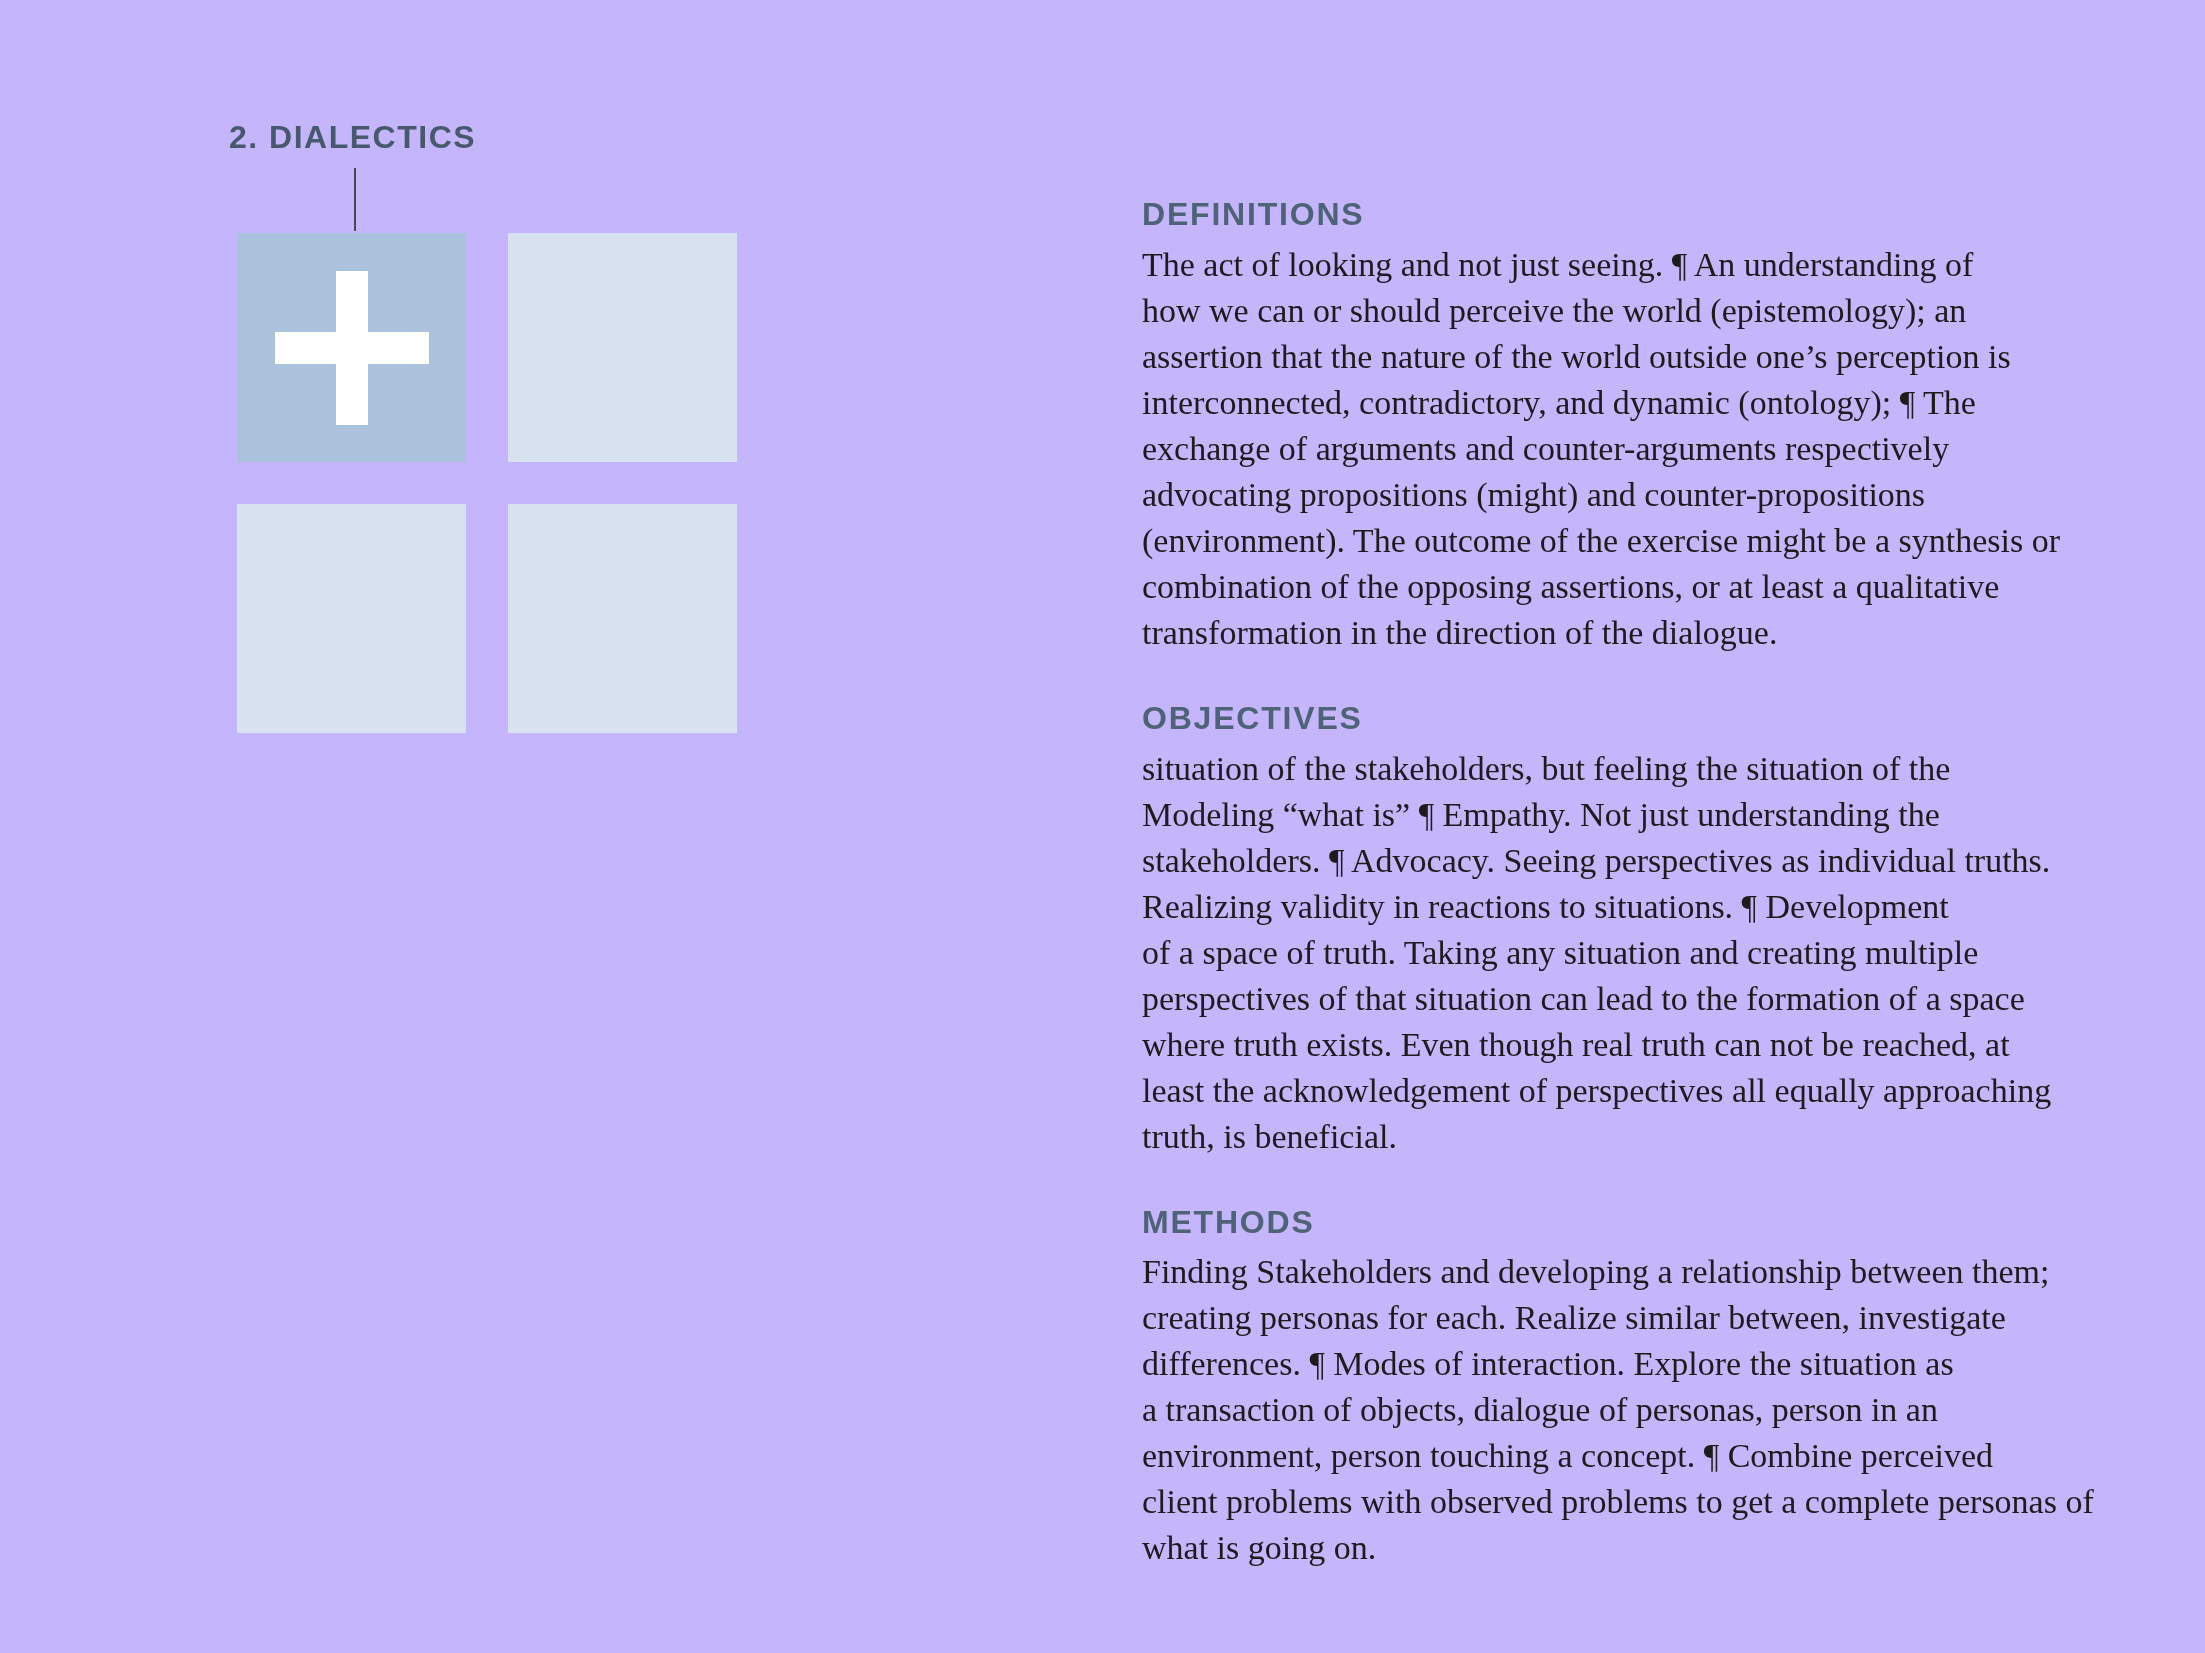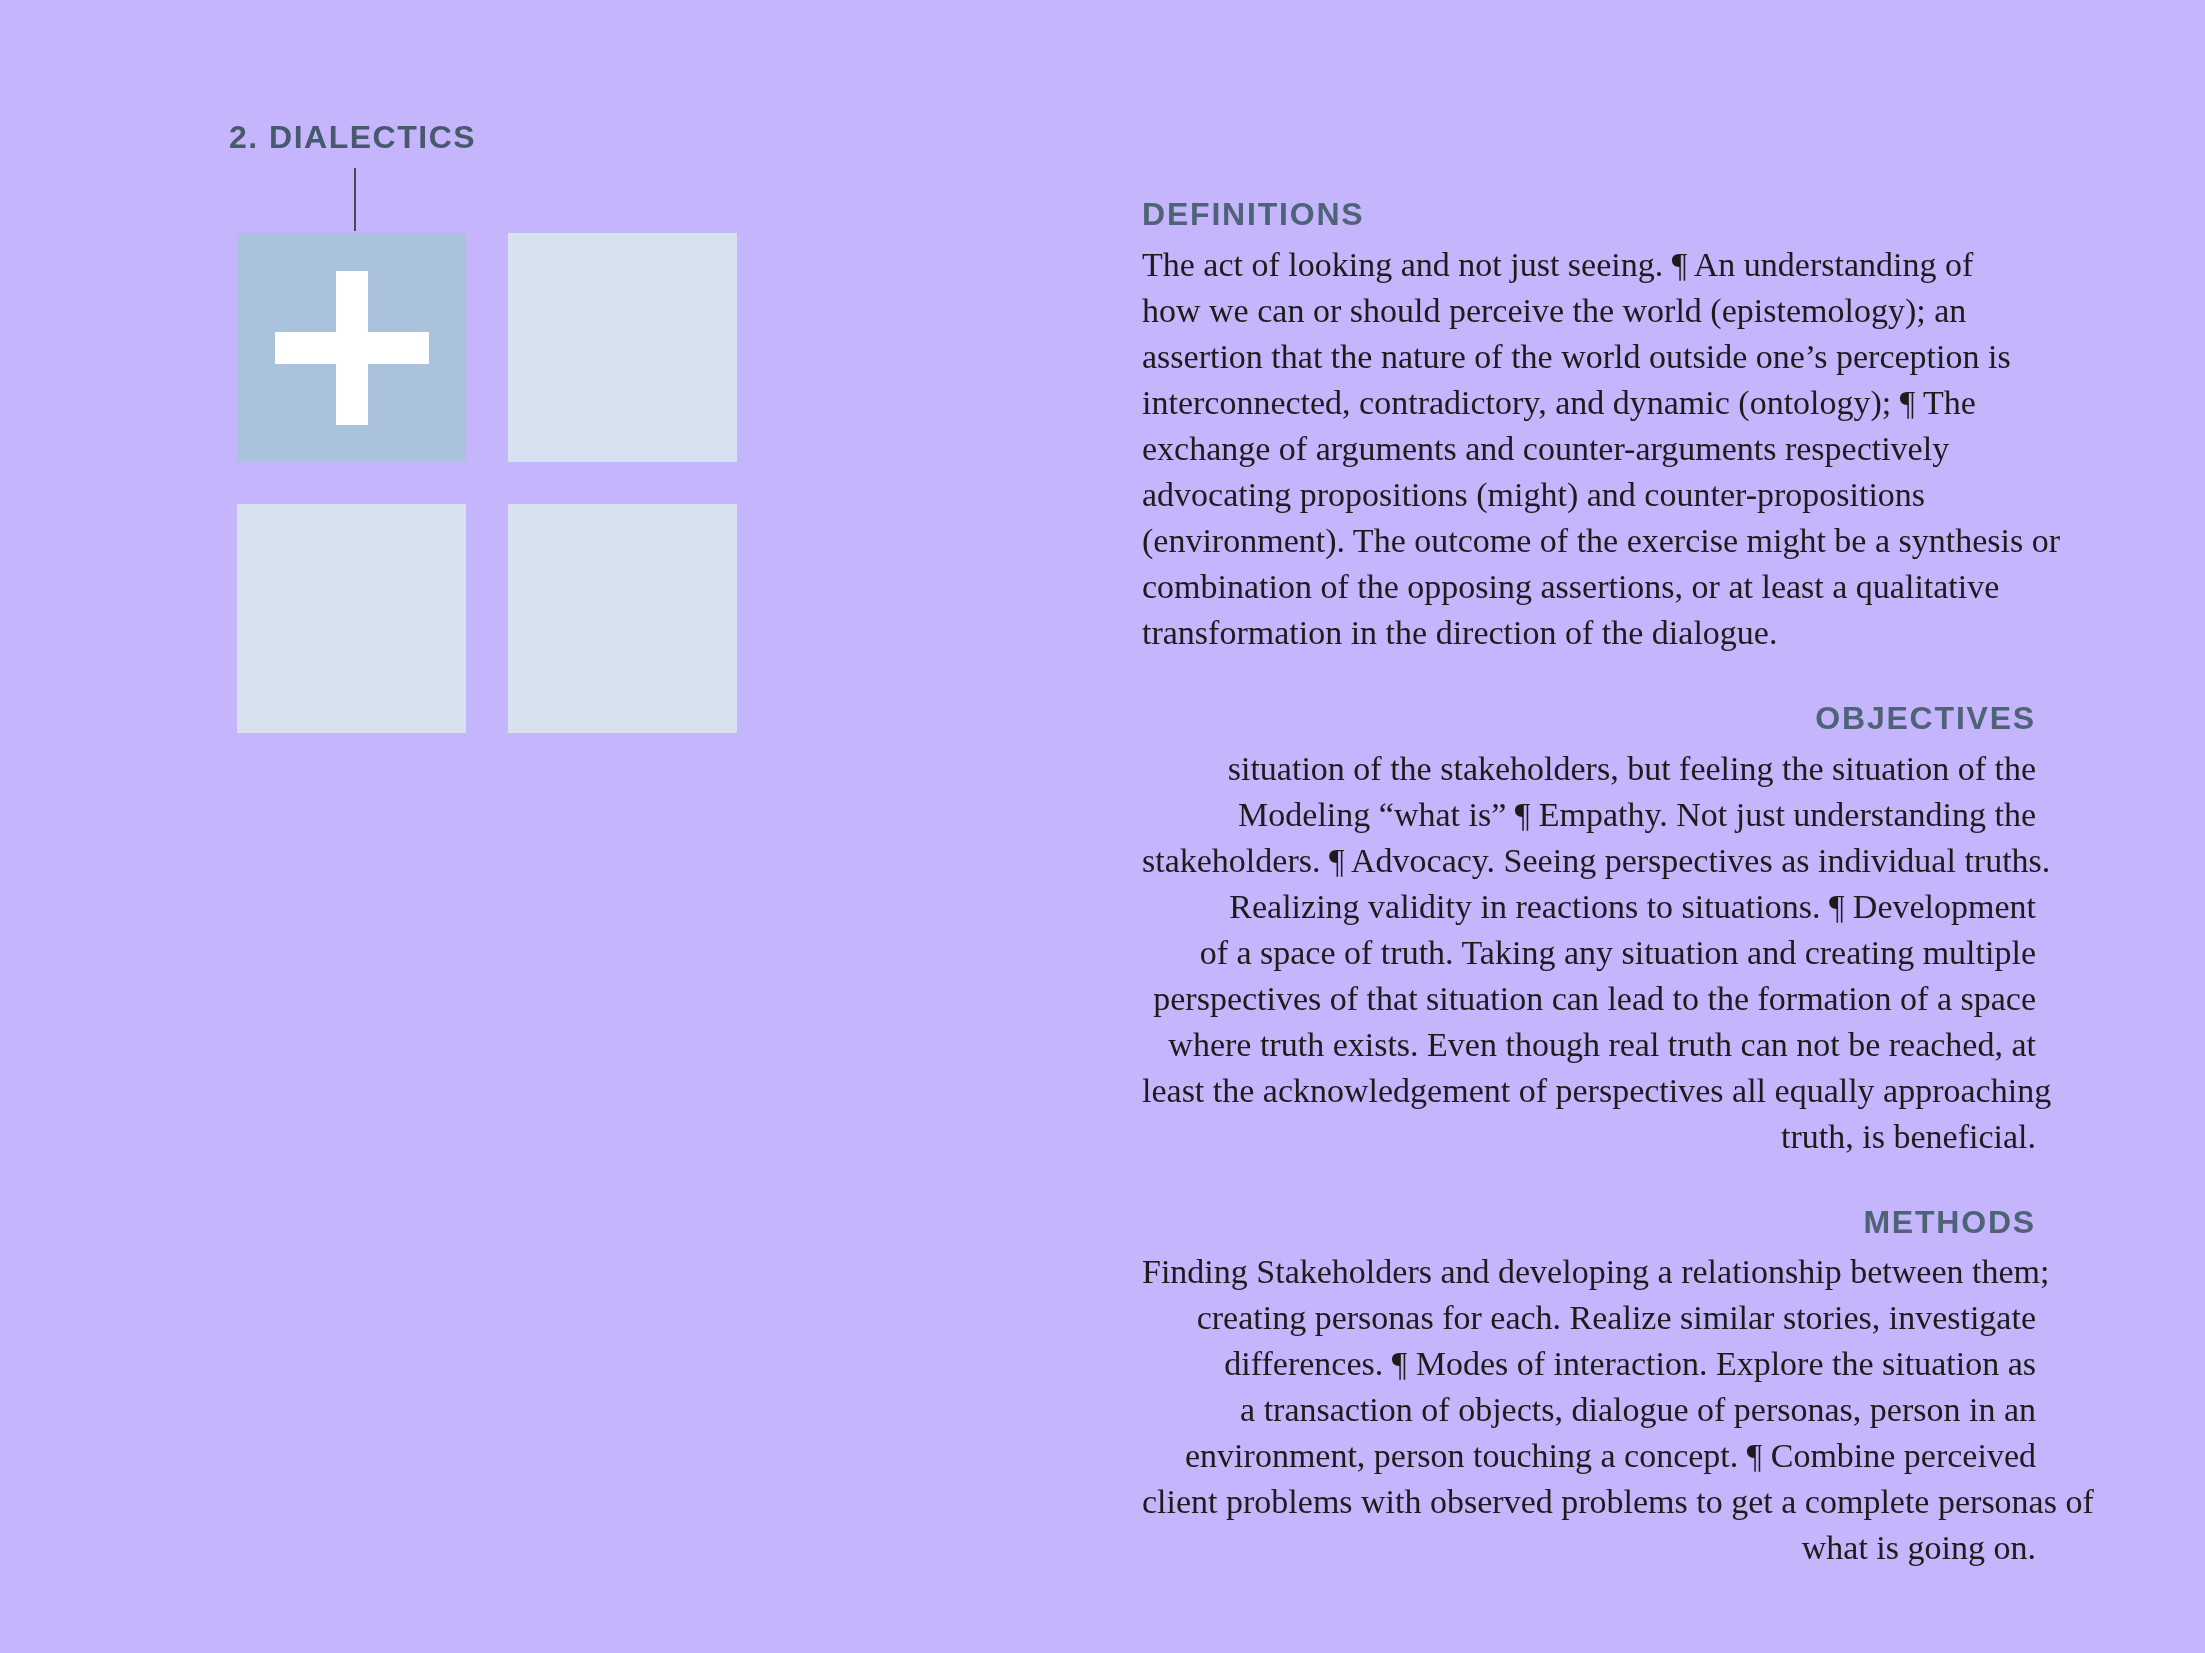--- a/index.html
+++ b/index.html
@@ -70,21 +70,21 @@
   .plus .bar-h { width: 154px; height: 32px;  }
 
   
   .text-col {
     position: absolute;
     left: 1126px;
     top: 182px;
     width: 926px;
   }
   .section { margin: 16px; }
-  .section:not(:first-child) { margin-top: 46px; text-align: right; }
+  .section:not(:first-child) { margin-top: 46px; }
   .section h2 {
     margin: 0 0 11.8px 0;
     font-family: "Liberation Sans", sans-serif;
     font-weight: 700;
     font-size: 32px;
     line-height: 32px;
     letter-spacing: 1.8px;
     color: #4e6376;
   }
   .section .line {
@@ -142,21 +142,21 @@
           <div class="line">perspectives of that situation can lead to the formation of a space</div>
           <div class="line">where truth exists. Even though real truth can not be reached, at</div>
           <div class="line">least the acknowledgement of perspectives all equally approaching</div>
           <div class="line">truth, is beneficial.</div>
         </div>
     </div>
     <div class="section">
       <h2>METHODS</h2>
       <div class="body">
           <div class="line">Finding Stakeholders and developing a relationship between them;</div>
-          <div class="line">creating personas for each. Realize similar stories, investigate</div>
+          <div class="line">creating personas for each. Realize similar between, investigate</div>
           <div class="line">differences. ¶ Modes of interaction. Explore the situation as</div>
           <div class="line">a transaction of objects, dialogue of personas, person in an</div>
           <div class="line">environment, person touching a concept. ¶ Combine perceived</div>
           <div class="line">client problems with observed problems to get a complete personas of</div>
           <div class="line">what is going on.</div>
         </div>
     </div>
   </div>
 
 </div>

